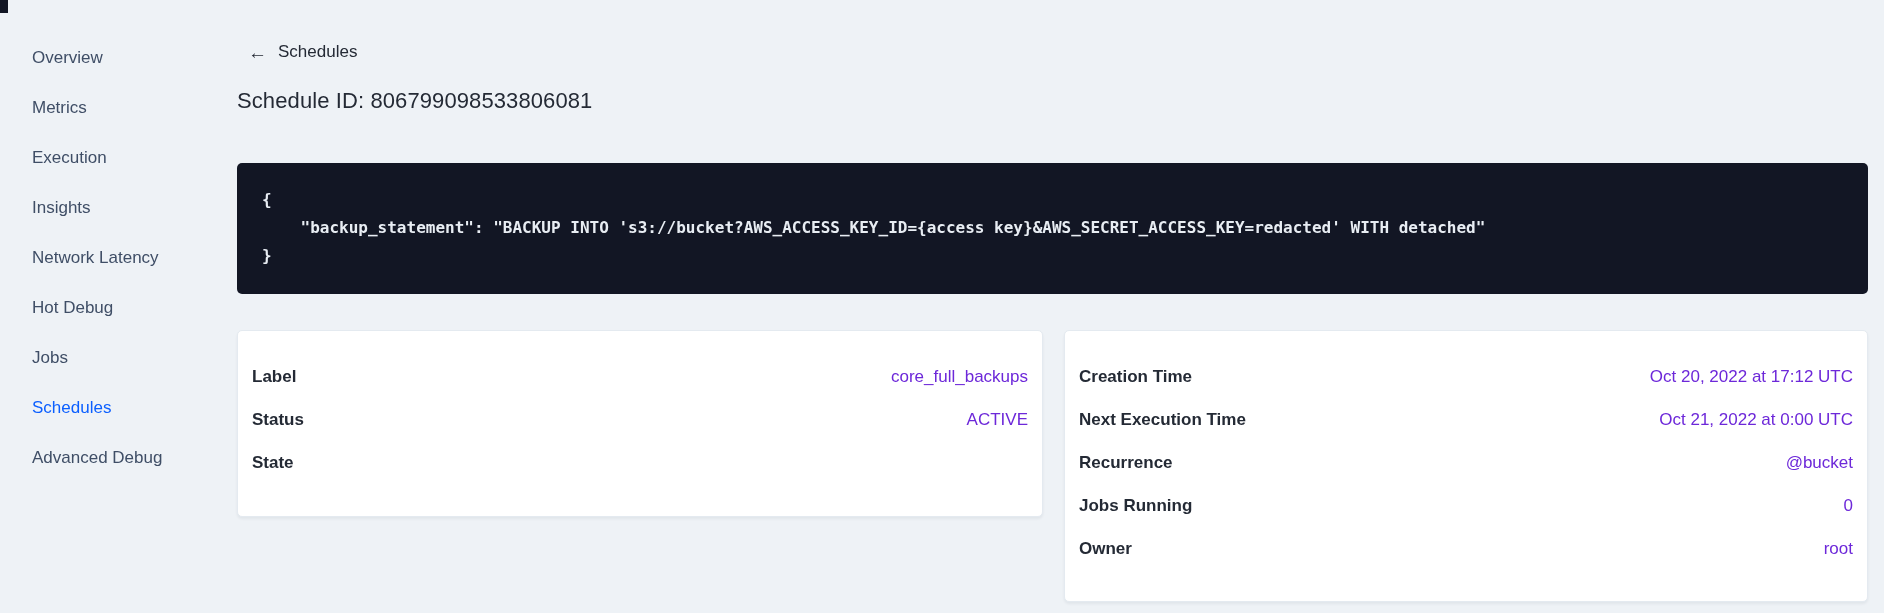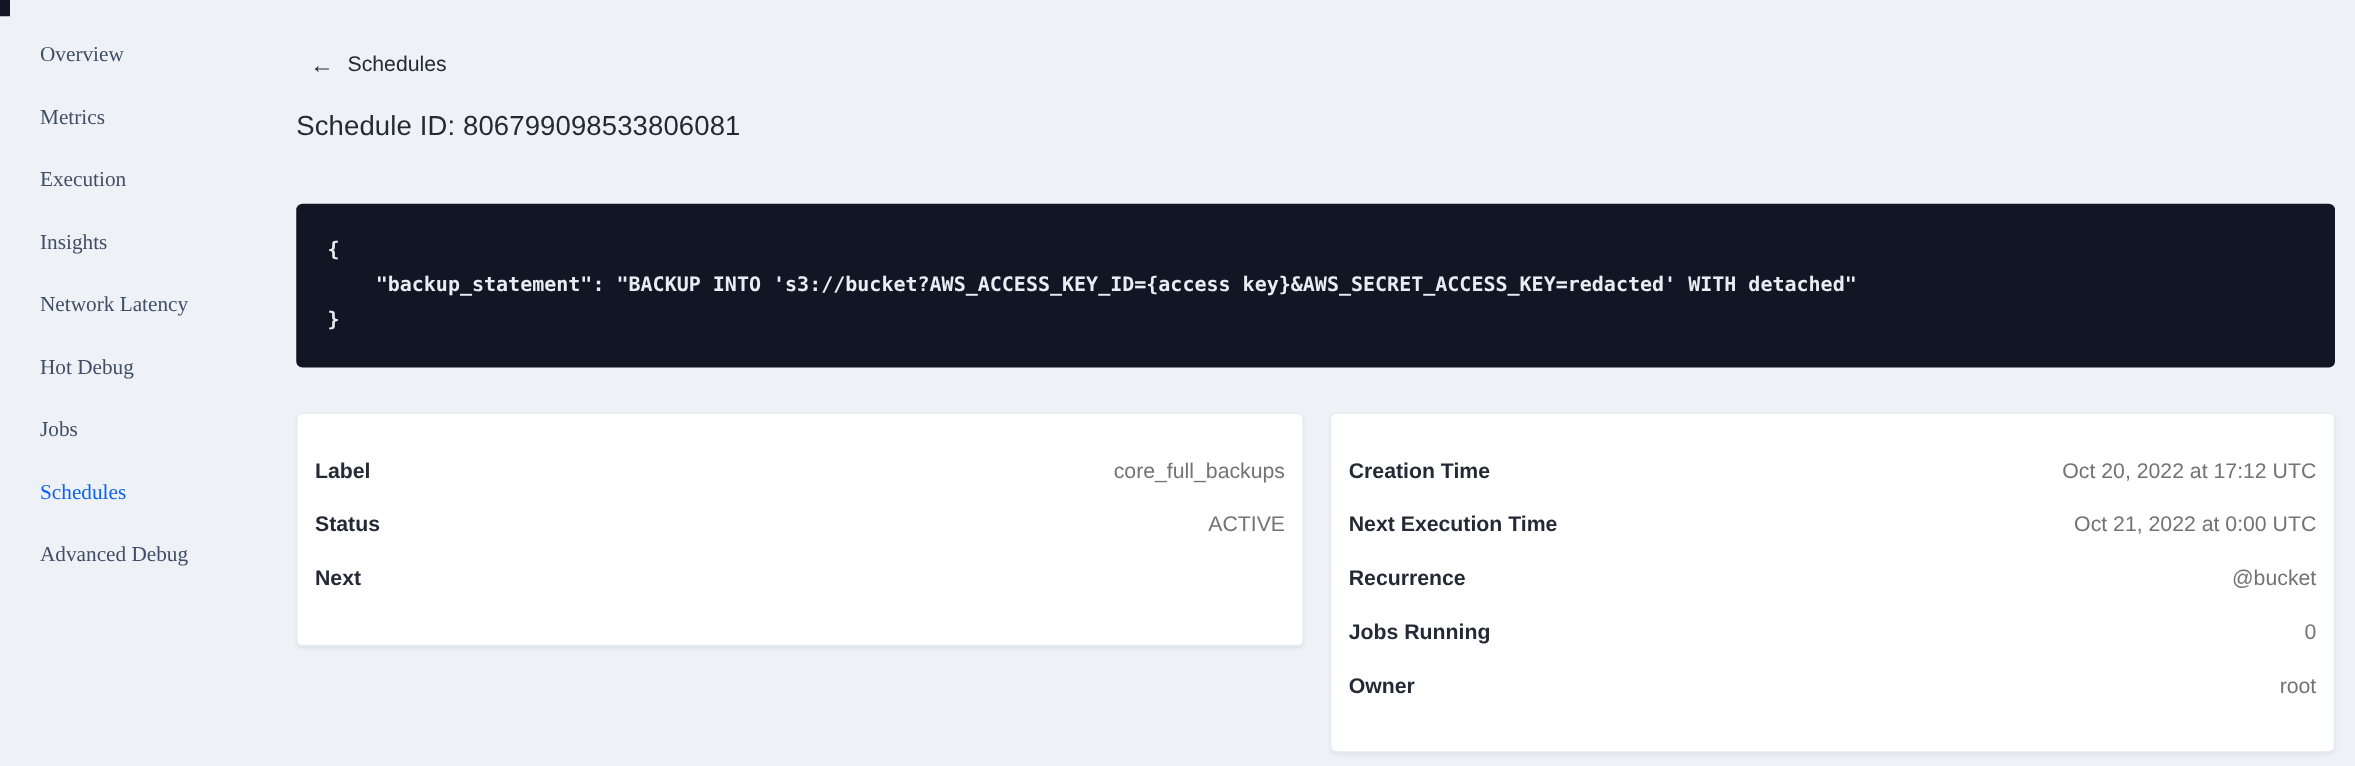--- a/index.html
+++ b/index.html
@@ -18,23 +18,22 @@
   }
   .corner-notch {
     position: absolute;
     left: 0; top: 0;
     width: 8px; height: 13px;
     background: #121624;
   }
   
   .sidebar {
     position: absolute;
-    left: 0; top: 19px;
+    left: 0; top: 33px;
     width: 210px;
-    font-family: Liberation Serif, serif;
   }
   .nav-item {
     height: 50px;
     display: flex;
     align-items: center;
     padding-left: 32px;
     font-size: 17px;
     color: #3f4e66;
     cursor: pointer;
     white-space: nowrap;
@@ -100,21 +99,21 @@
     padding: 0 14px;
   }
   .kv-label {
     font-size: 17px;
     font-weight: bold;
     color: #242a35;
     white-space: nowrap;
   }
   .kv-value {
     font-size: 17px;
-    color: #737373;
+    color: #6d28d9;
     white-space: nowrap;
     text-align: left;
   }
 </style>
 </head>
 <body>
 
 <div class="page">
 
   <div class="corner-notch"></div>
@@ -143,21 +142,21 @@
   <section class="card card-left">
     <div class="kv-row">
       <span class="kv-label">Label</span>
       <span class="kv-value">core_full_backups</span>
     </div>
     <div class="kv-row">
       <span class="kv-label">Status</span>
       <span class="kv-value">ACTIVE</span>
     </div>
     <div class="kv-row">
-      <span class="kv-label">Next</span>
+      <span class="kv-label">State</span>
       <span class="kv-value"></span>
     </div>
   </section>
 
   <section class="card card-right">
     <div class="kv-row">
       <span class="kv-label">Creation Time</span>
       <span class="kv-value">Oct 20, 2022 at 17:12 UTC</span>
     </div>
     <div class="kv-row">

